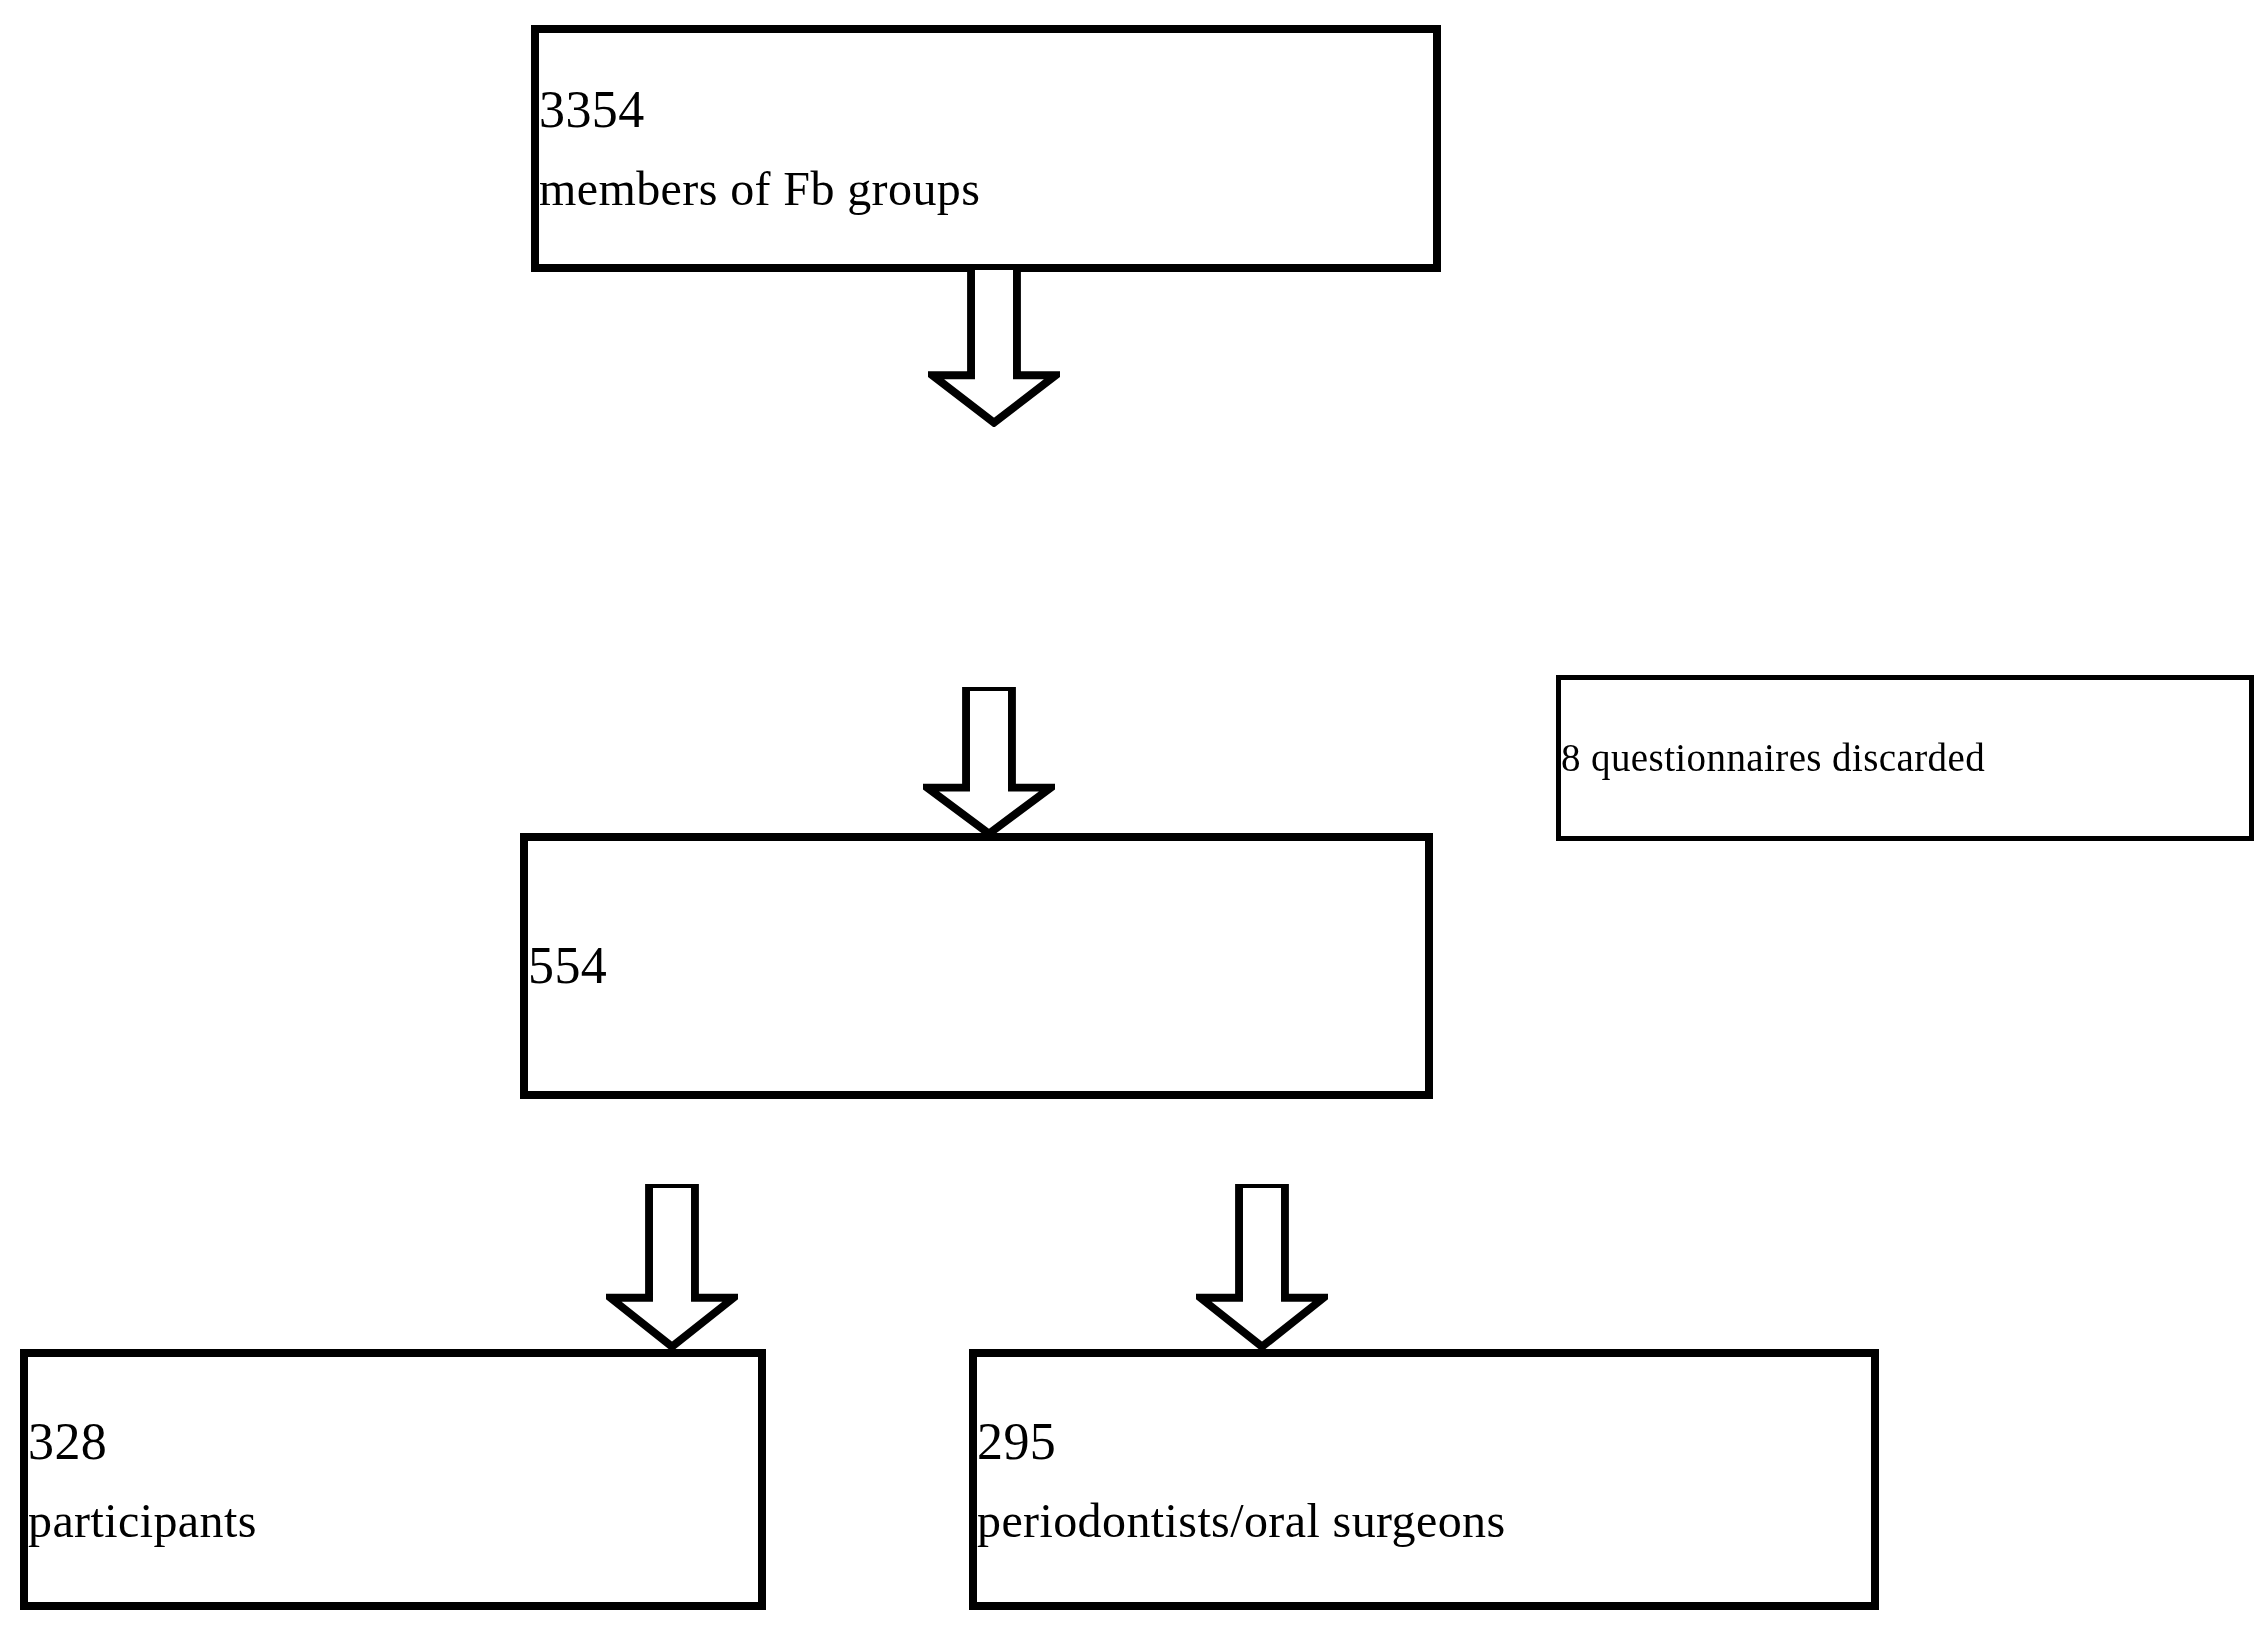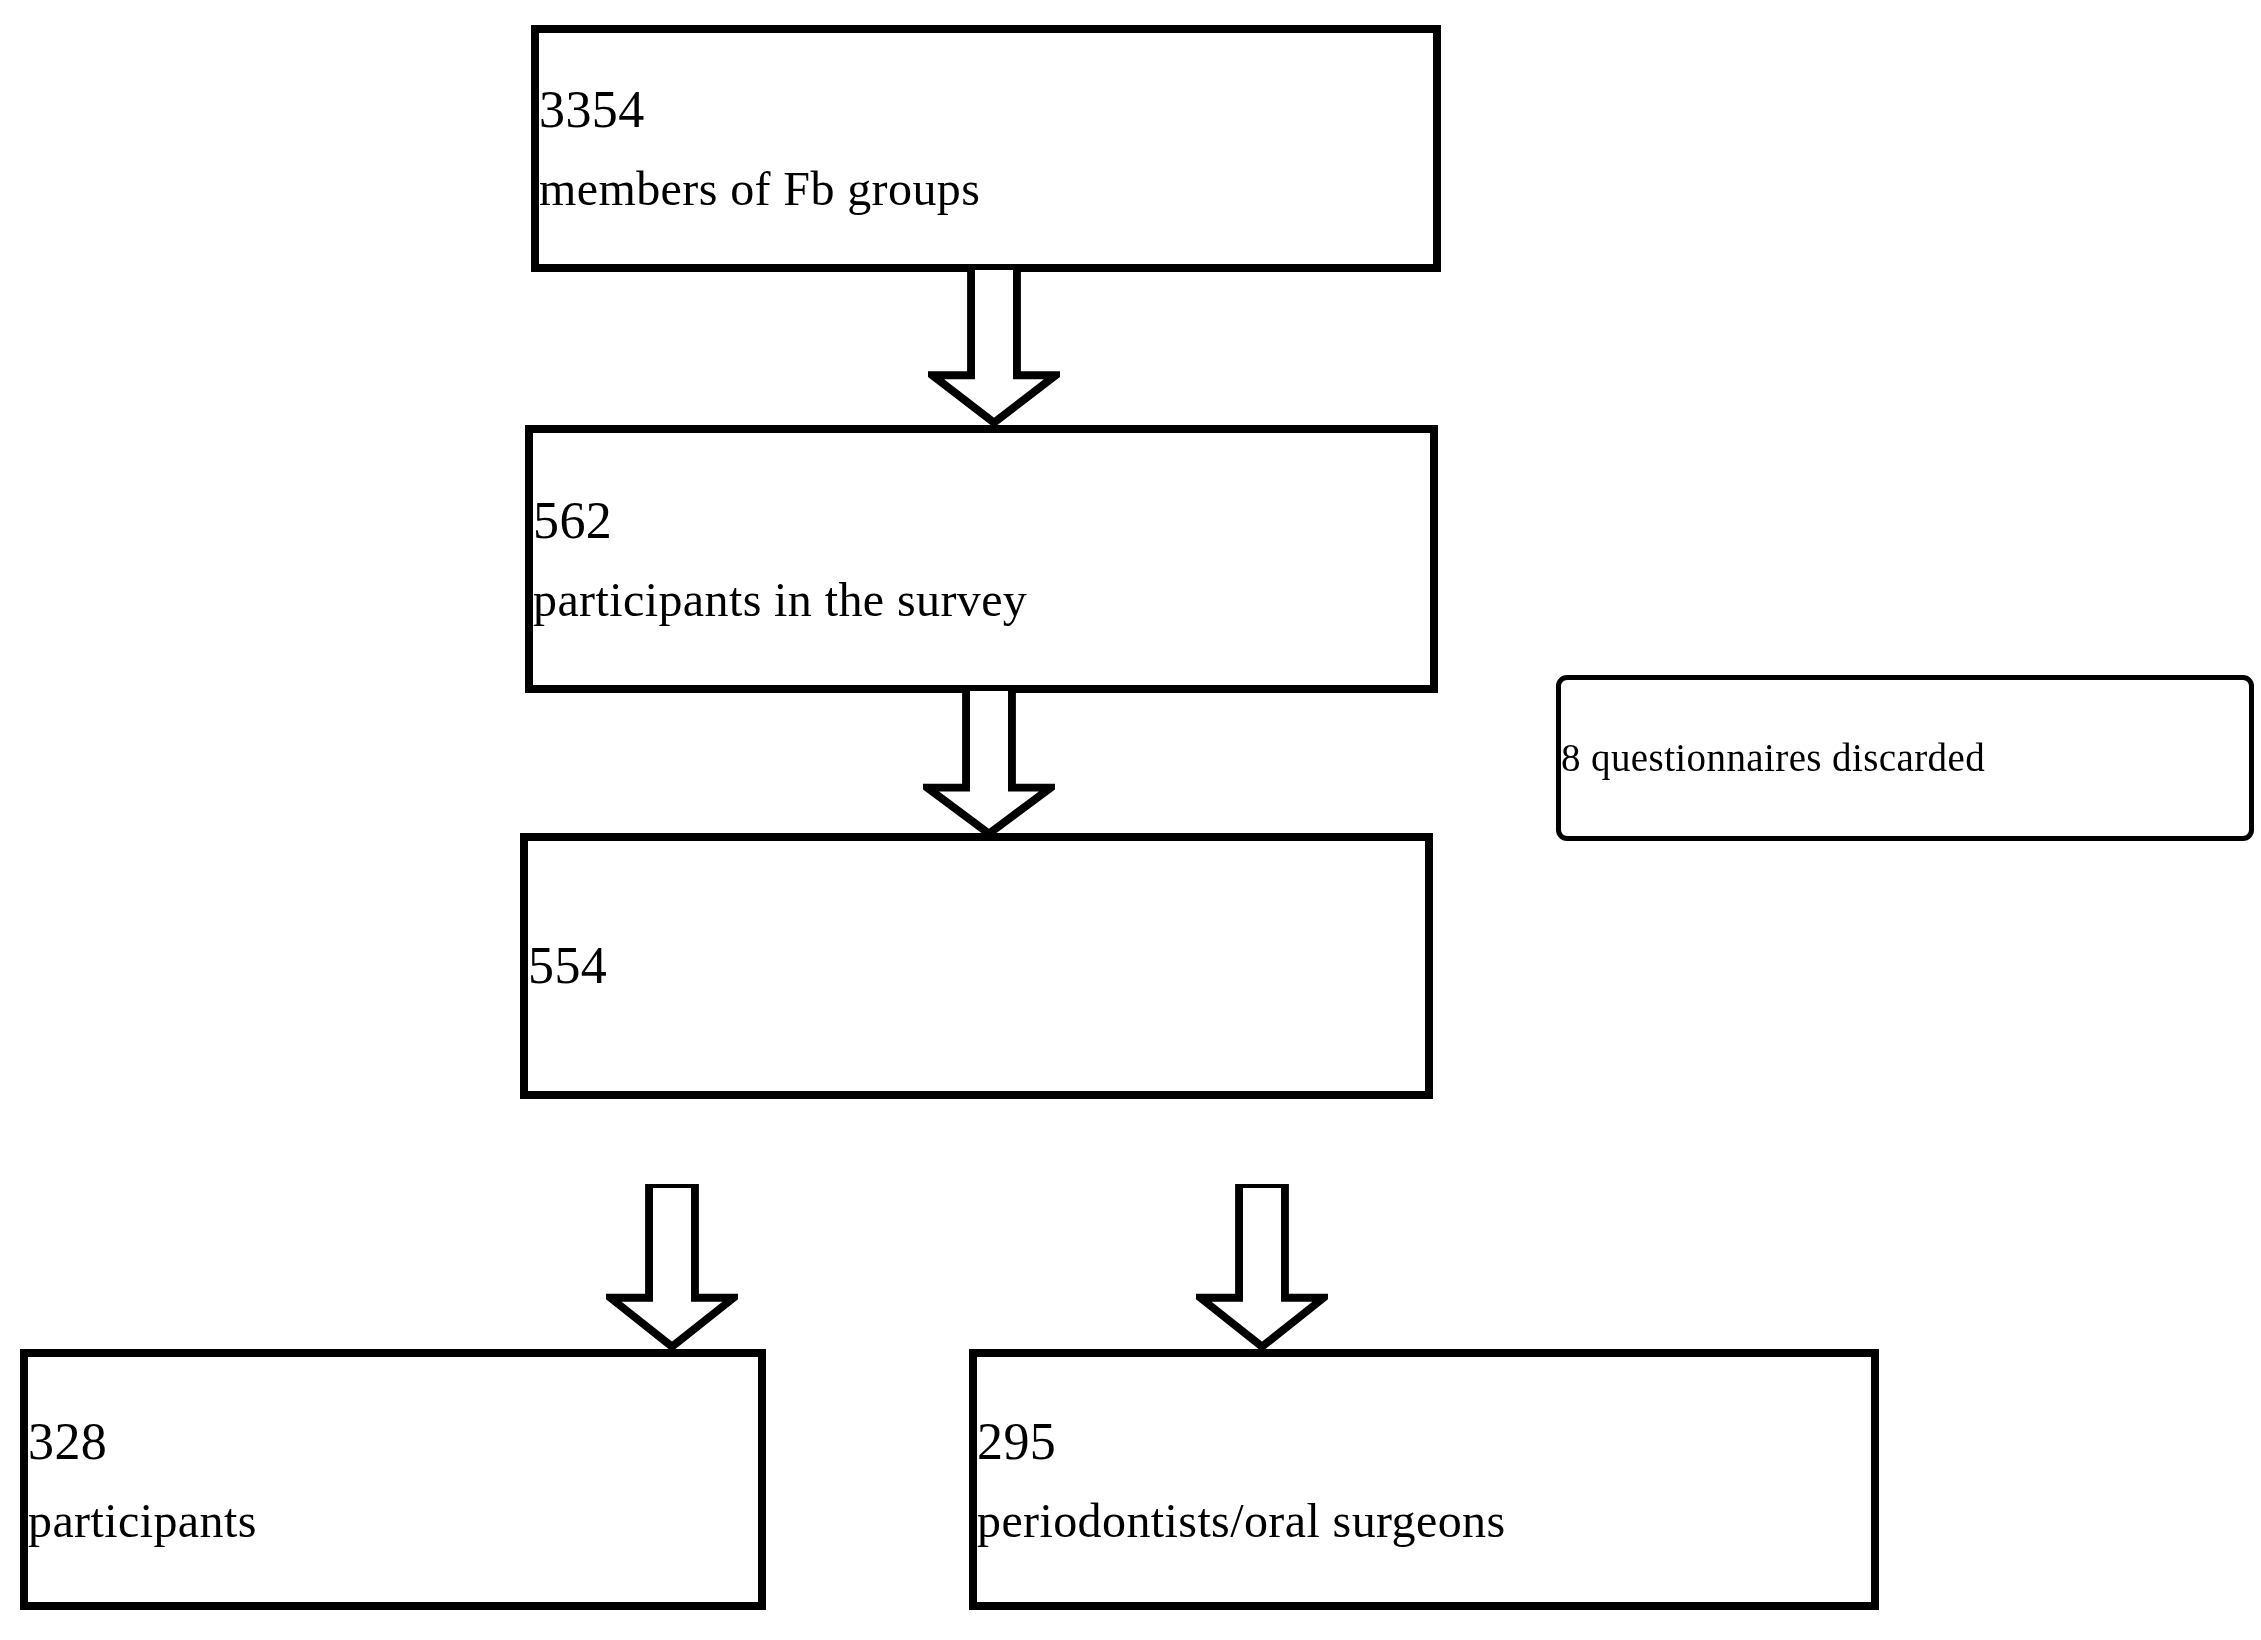--- a/index.html
+++ b/index.html
@@ -67,32 +67,28 @@
     <span class="node-line node-count">3354</span>
     <span class="node-line node-label">members of Fb groups</span>
   </div>
 
   <div class="block-arrow" style="left:928px; top:266px; width:132px; height:161px;">
     <svg viewBox="0 0 184 224" preserveAspectRatio="none" aria-hidden="true">
       <polygon points="60,0 124,0 124,152 178,152 92,218 6,152 60,152" fill="#ffffff" stroke="#000000" stroke-width="11" stroke-linejoin="miter"></polygon>
     </svg>
   </div>
 
-  <div class="node-box" style="left:525px; top:425px; width:913px; height:268px;">
-    <span class="node-line node-count">562</span>
-    <span class="node-line node-label">participants in the survey</span>
-  </div>
 
   <div class="block-arrow" style="left:923px; top:687px; width:132px; height:151px;">
     <svg viewBox="0 0 184 210" preserveAspectRatio="none" aria-hidden="true">
       <polygon points="60,0 124,0 124,140 178,140 92,204 6,140 60,140" fill="#ffffff" stroke="#000000" stroke-width="11" stroke-linejoin="miter"></polygon>
     </svg>
   </div>
 
-  <div class="node-box thin-border" style="left:1556px; top:675px; width:698px; height:166px;border-radius:11px;">
+  <div class="node-box thin-border" style="left:1556px; top:675px; width:698px; height:166px;">
     <span class="node-line side-label">8 questionnaires discarded</span>
   </div>
 
   <div class="node-box" style="left:520px; top:833px; width:913px; height:266px;gap:36px;">
     <span class="node-line node-count">554</span>
   </div>
 
   <div class="block-arrow" style="left:606px; top:1184px; width:132px; height:167px;">
     <svg viewBox="0 0 184 232" preserveAspectRatio="none" aria-hidden="true">
       <polygon points="60,0 124,0 124,158 178,158 92,226 6,158 60,158" fill="#ffffff" stroke="#000000" stroke-width="11" stroke-linejoin="miter"></polygon>

